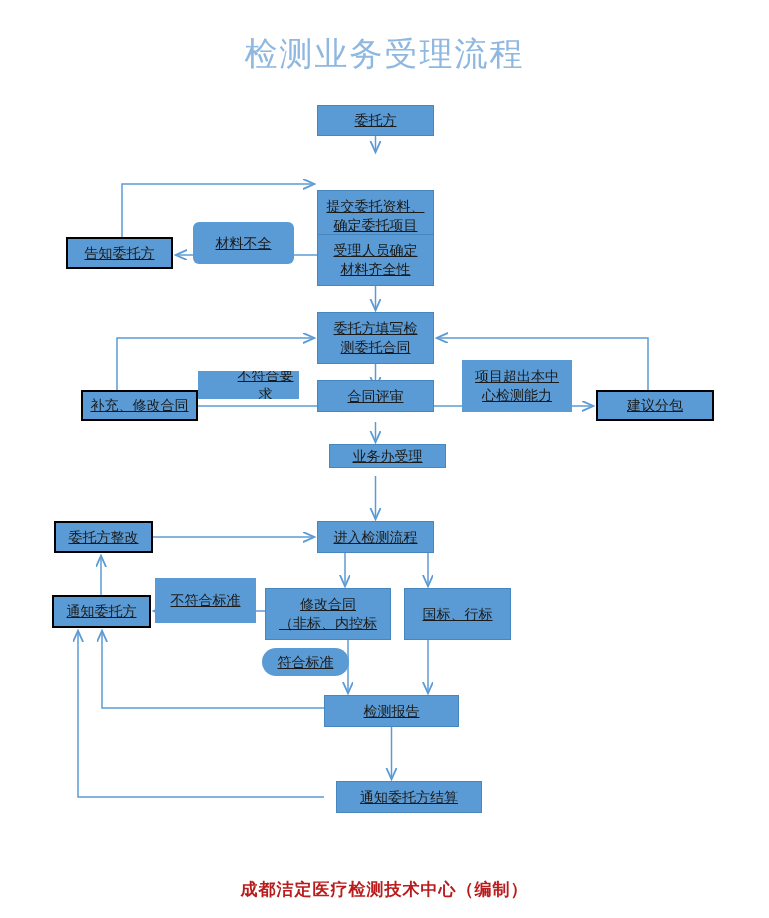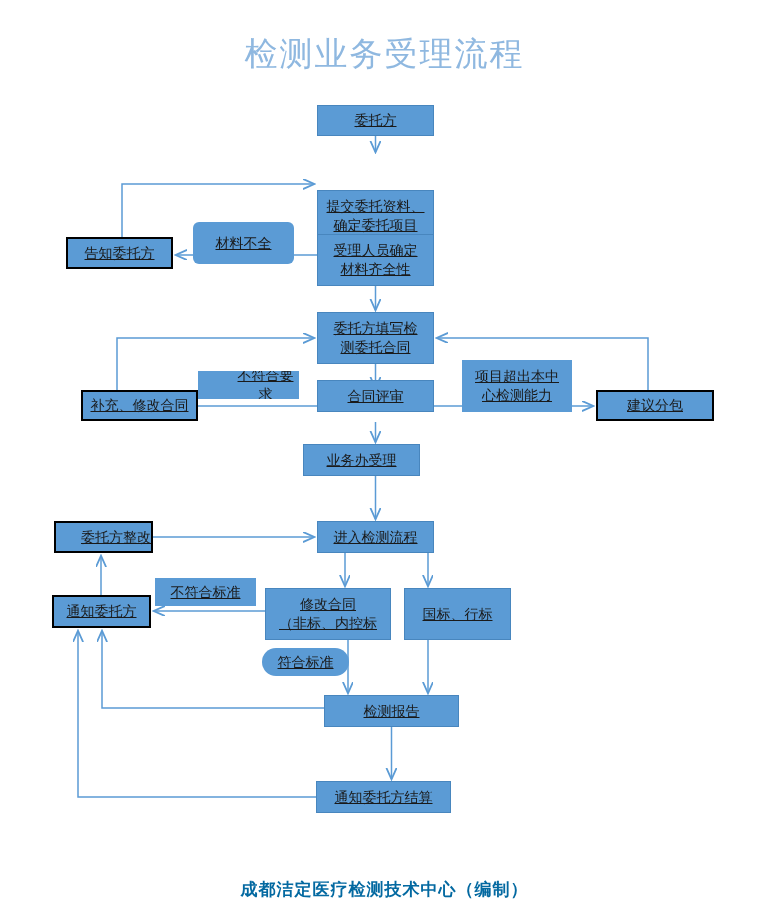--- a/index.html
+++ b/index.html
@@ -38,21 +38,21 @@
     font-family: "Liberation Serif", "DejaVu Serif", serif;
     white-space: nowrap;
   }
   .footer {
     position: absolute;
     left: 0;
     top: 878px;
     width: 769px;
     text-align: center;
     font-size: 17px;
-    color: #0369a1;
+    color: #b91c1c;
     font-weight: bold;
     letter-spacing: 1px;
     font-family: "Liberation Serif", "DejaVu Serif", serif;
     white-space: nowrap;
   }
   .node {
     position: absolute;
     box-sizing: border-box;
     background: #5B9BD5;
     color: #1a1a1a;
@@ -147,27 +147,27 @@
       <div class="node edged" style="left: 317px; top: 234px; width: 117px; height: 52px;"><span>受理人员确定
 材料齐全性</span></div>
       <div class="node edged" style="left: 317px; top: 312px; width: 117px; height: 52px;"><span>委托方填写检
 测委托合同</span></div>
       <div class="node plain" style="left: 198px; top: 371px; width: 101px; height: 28px; padding-left: 34px;"><span>不符合要求</span></div>
       <div class="node dark" style="left: 60px; top: 390px; width: 117px; height: 31px; margin-left: 21px;"><span>补充、修改合同</span></div>
       <div class="node edged" style="left: 317px; top: 380px; width: 117px; height: 32px;"><span>合同评审</span></div>
       <div class="node plain" style="left: 462px; top: 360px; width: 110px; height: 52px;"><span>项目超出本中
 心检测能力</span></div>
       <div class="node dark" style="left: 596px; top: 390px; width: 118px; height: 31px;"><span>建议分包</span></div>
-      <div class="node edged" style="left: 303px; top: 444px; width: 117px; height: 32px;"><span>业务办受理</span></div>
-      <div class="node dark" style="left: 54px; top: 521px; width: 99px; height: 32px; justify-content: flex-end;"><span>委托方整改</span></div>
+      <div class="node edged" style="left: 329px; top: 444px; width: 117px; height: 24px;"><span>业务办受理</span></div>
+      <div class="node dark" style="left: 54px; top: 521px; width: 99px; height: 32px;"><span>委托方整改</span></div>
       <div class="node edged" style="left: 317px; top: 521px; width: 117px; height: 32px;"><span>进入检测流程</span></div>
-      <div class="node plain" style="left: 155px; top: 578px; width: 101px; height: 28px;"><span>不符合标准</span></div>
+      <div class="node plain" style="left: 155px; top: 578px; width: 101px; height: 45px;"><span>不符合标准</span></div>
       <div class="node dark" style="left: 52px; top: 595px; width: 99px; height: 33px;"><span>通知委托方</span></div>
       <div class="node edged" style="left: 265px; top: 588px; width: 126px; height: 52px;"><span>修改合同
 （非标、内控标</span></div>
       <div class="node edged" style="left: 404px; top: 588px; width: 107px; height: 52px;"><span>国标、行标</span></div>
       <div class="node plain" style="left: 262px; top: 648px; width: 87px; height: 28px; border-radius: 14px;"><span>符合标准</span></div>
       <div class="node edged" style="left: 324px; top: 695px; width: 135px; height: 32px;"><span>检测报告</span></div>
-      <div class="node edged" style="left: 316px; top: 781px; width: 135px; height: 32px;"><span>通知委托方结算</span></div>
+      <div class="node edged" style="left: 336px; top: 781px; width: 146px; height: 32px;"><span>通知委托方结算</span></div>
     </div>
 
   <div class="footer">成都洁定医疗检测技术中心（编制）</div>
 </div>
 
 </body></html>

